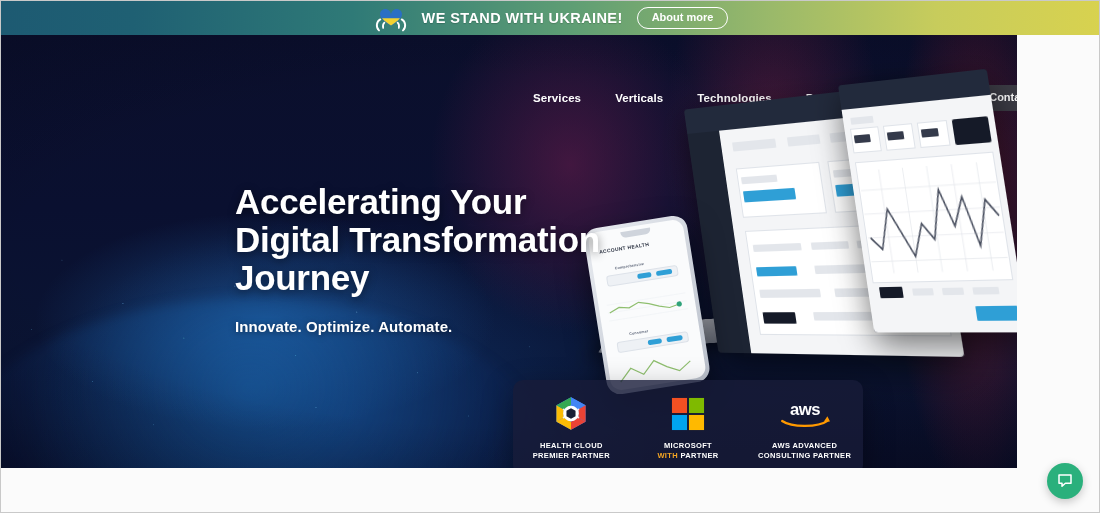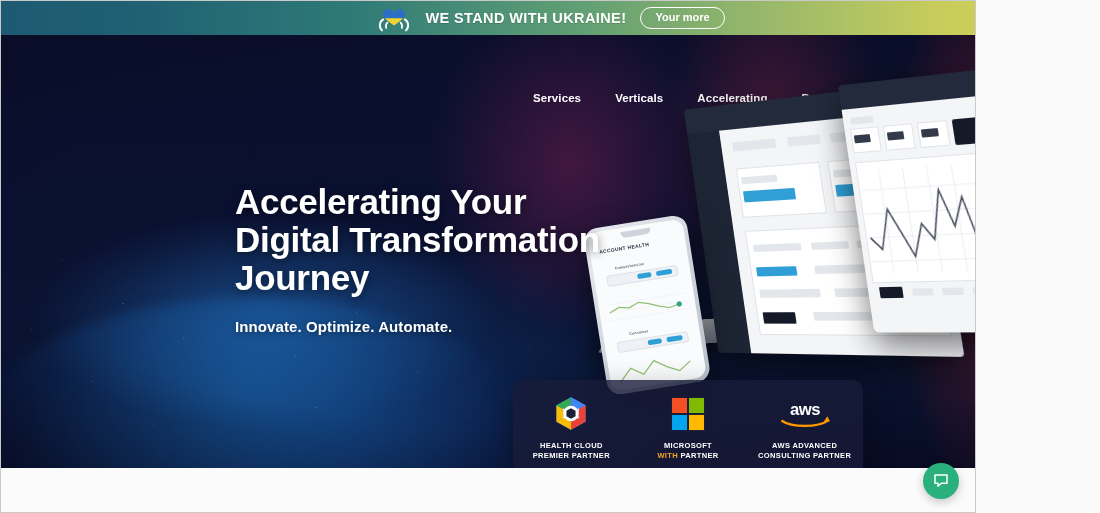--- a/index.html
+++ b/index.html
@@ -7,21 +7,21 @@
   html, body {
     width: 1100px;
     height: 513px;
     overflow: hidden;
     font-family: "Liberation Sans", sans-serif;
     background: #fafafa;
   }
 
   #page {
     position: relative;
-    width: 976px;
+    width: 1100px;
     height: 513px;
     background: #fbfbfb;
     border: 1px solid #c9c9c9;
     overflow: hidden;
   }
 
   
   #ukraine-banner {
     position: absolute;
     top: 0; left: 0;
@@ -385,21 +385,21 @@
       <svg viewBox="0 0 34 30" width="34" height="30">
         <path d="M17 12.2 C17 8.4 14.2 6 11.4 6 C8.4 6 6 8.3 6 11.3 C6 16 12 19.6 17 22.6 C22 19.6 28 16 28 11.3 C28 8.3 25.6 6 22.6 6 C19.8 6 17 8.4 17 12.2 Z" fill="#2b6fc4"></path>
         <path d="M8.05 15.2 C10.6 18.2 14.2 20.6 17 22.6 C19.8 20.6 23.4 18.2 25.95 15.2 Z" fill="#f2d230"></path>
         <path d="M6.3 16.4 C4.4 17.4 3.2 19 2.9 21.4 C2.6 23.8 3.4 26 5 27.4" fill="none" stroke="#ffffff" stroke-width="1.9" stroke-linecap="round"></path>
         <path d="M27.7 16.4 C29.6 17.4 30.8 19 31.1 21.4 C31.4 23.8 30.6 26 29 27.4" fill="none" stroke="#ffffff" stroke-width="1.9" stroke-linecap="round"></path>
         <path d="M10.4 19.6 C9 21 8.6 23 9.2 24.9" fill="none" stroke="#ffffff" stroke-width="1.7" stroke-linecap="round"></path>
         <path d="M23.6 19.6 C25 21 25.4 23 24.8 24.9" fill="none" stroke="#ffffff" stroke-width="1.7" stroke-linecap="round"></path>
       </svg>
     </span>
     <span id="banner-text">WE STAND WITH UKRAINE!</span>
-    <span id="banner-learn-more">Your more</span>
+    <span id="banner-learn-more">About more</span>
   </div>
 
   <div id="hero">
     <div id="hero-bg"></div>
     <div id="hero-globe"></div>
     <div id="hero-speckle"></div>
     <div id="hero-vignette"></div>
 
     <div id="devices">
 
@@ -493,21 +493,21 @@
         </div>
       </div>
     </div>
 
     <div id="site-header"></div>
 
 
     <nav id="nav">
       <span class="nav-item">Services</span>
       <span class="nav-item">Verticals</span>
-      <span class="nav-item">Accelerating</span>
+      <span class="nav-item">Technologies</span>
       <span class="nav-item">Partners</span>
       <span class="nav-item">About Us</span>
       <span id="nav-contact">Contact Us</span>
     </nav>
 
     <div id="hero-copy">
       <h1 id="hero-headline">Accelerating Your
 Digital Transformation
 Journey</h1>
       <div id="hero-subhead">Innovate. Optimize. Automate.</div>

